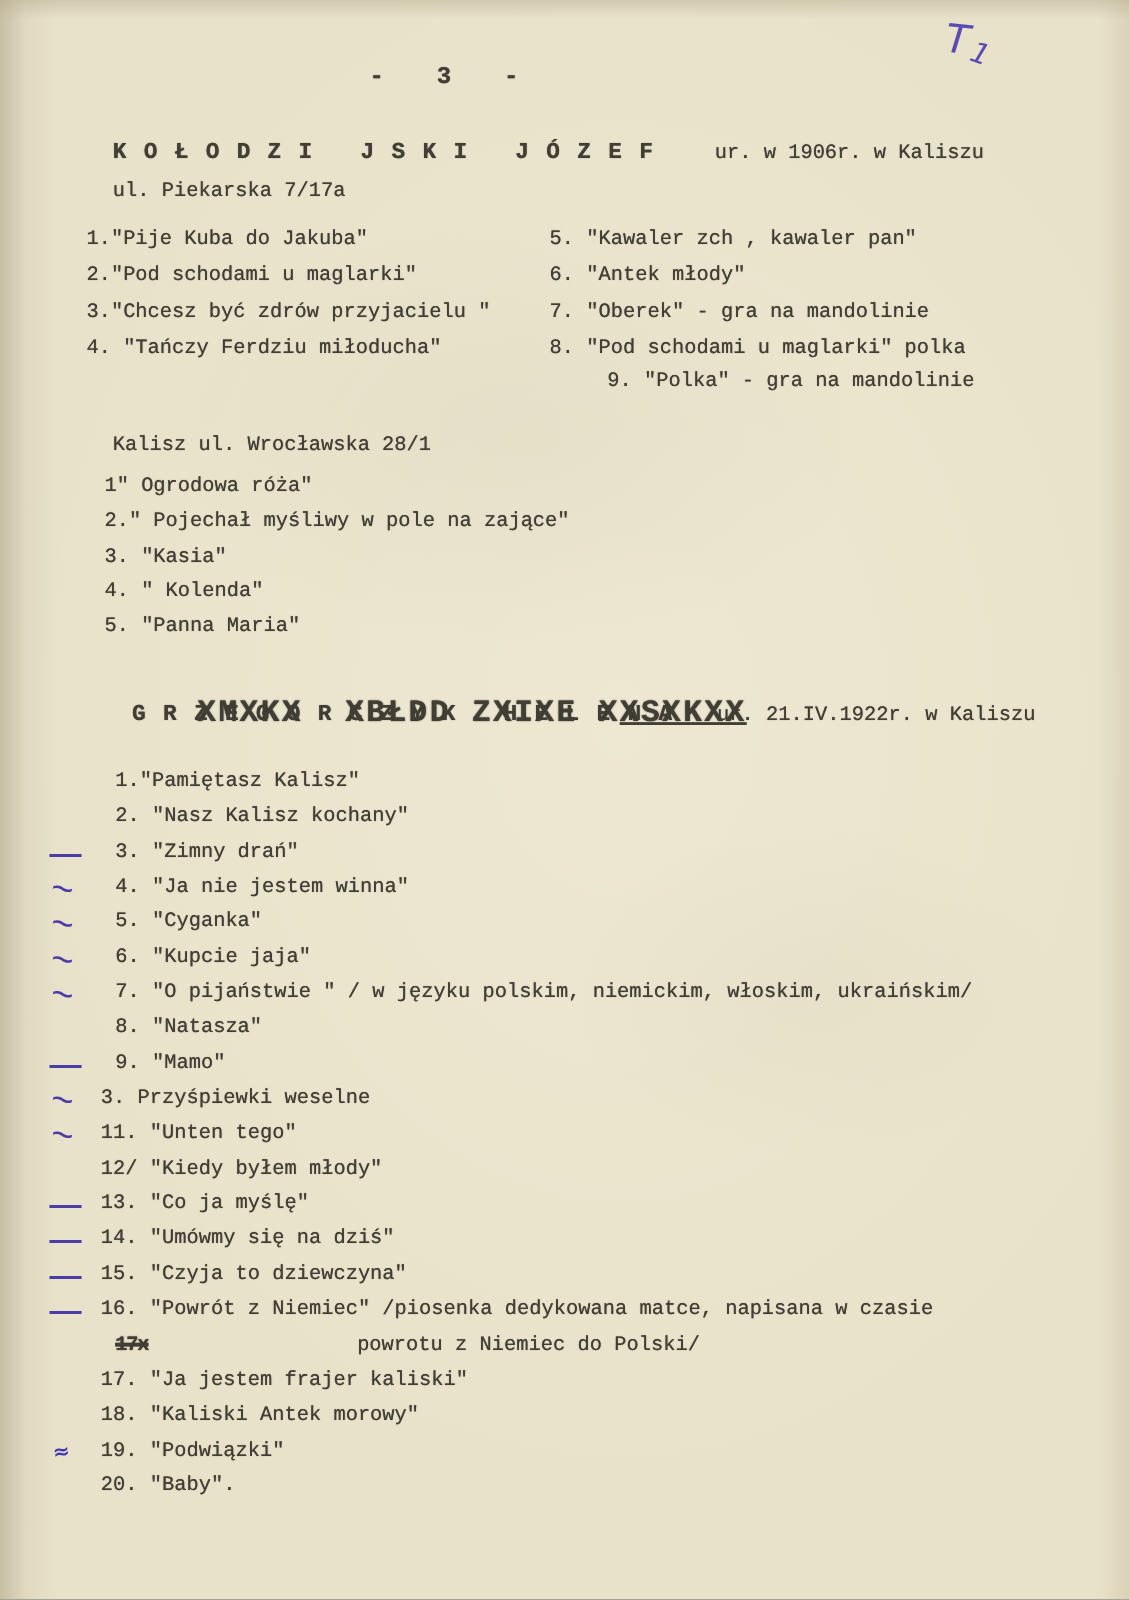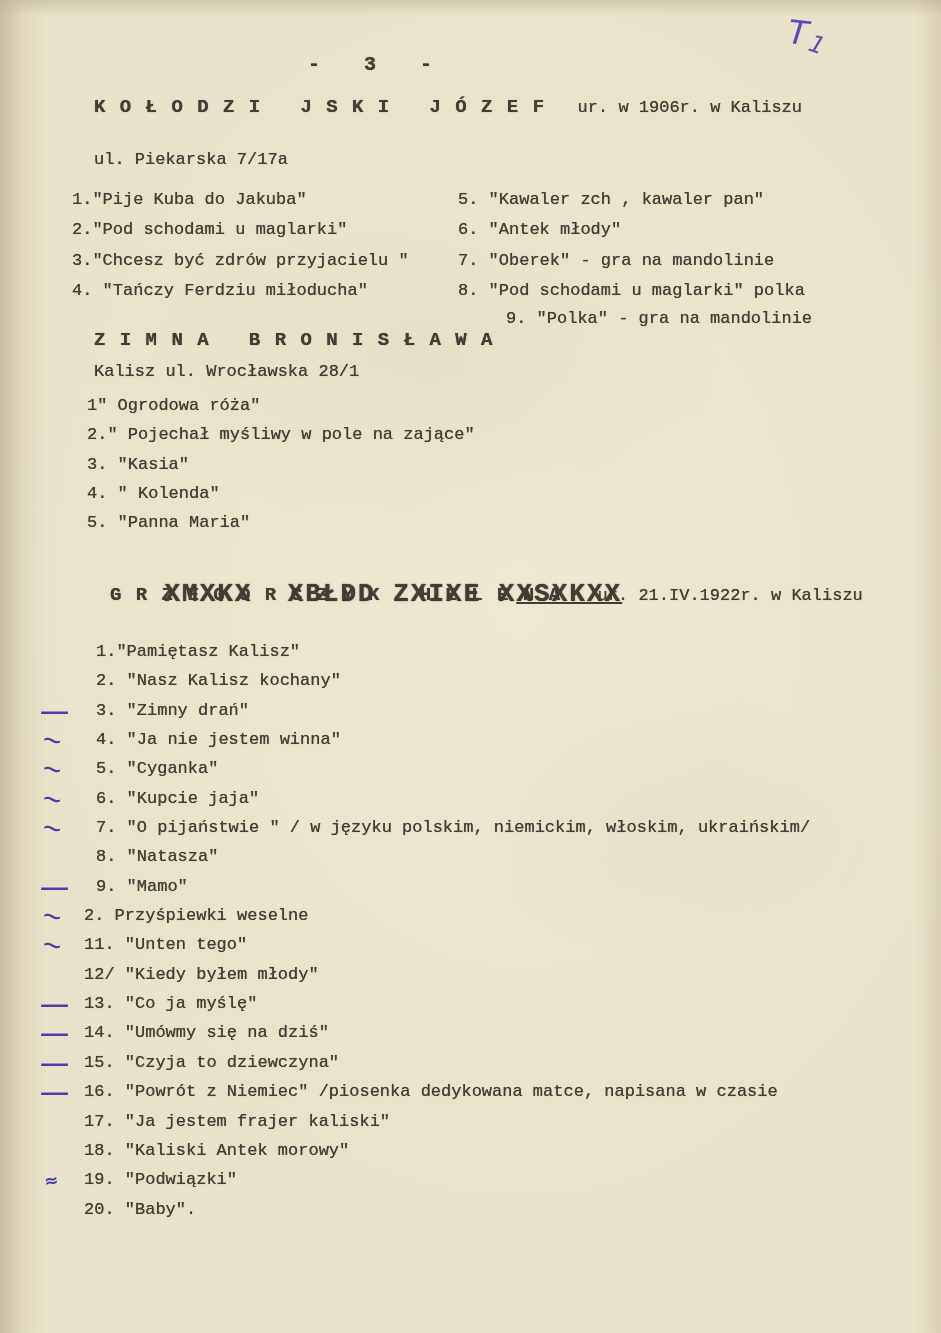--- a/index.html
+++ b/index.html
@@ -62,41 +62,40 @@
   <div class="hand">
     <span class="T">T</span><span class="one">1</span>
   </div>
 
   <div class="abs pagenum" style="left:308px;top:53px;">
     <span>-</span>
     <span>3</span>
     <span>-</span>
   </div>
 
-  <div class="abs hdrline" style="left:94px;top:96px;gap:32px;">
+  <div class="abs hdrline" style="left:94px;top:116px;gap:50px;">
     <span class="hdrname">K O Ł O D Z I   J S K I   J Ó Z E F</span>
     <span class="t">ur. w 1906r. w Kaliszu</span>
   </div>
   <div class="abs t" style="left:94px;top:151px;">ul. Piekarska 7/17a</div>
 
   <div class="abs col" style="left:72px;top:191px;">
     <span class="t">1."Pije Kuba do Jakuba"</span>
     <span class="t">2."Pod schodami u maglarki"</span>
     <span class="t">3."Chcesz być zdrów przyjacielu "</span>
     <span class="t">4. "Tańczy Ferdziu miłoducha"</span>
   </div>
   <div class="abs col" style="left:458px;top:191px;">
     <span class="t">5. "Kawaler zch , kawaler pan"</span>
     <span class="t">6. "Antek młody"</span>
     <span class="t">7. "Oberek" - gra na mandolinie</span>
     <span class="t">8. "Pod schodami u maglarki" polka</span>
   </div>
   <div class="abs t" style="left:506px;top:310px;">9. "Polka" - gra na mandolinie</div>
 
-  <span class="abs hdrname" style="left:94px;top:329px;">Z I M N A   B R O N I S Ł A W A</span>
   <div class="abs t" style="left:94px;top:363px;">Kalisz ul. Wrocławska 28/1</div>
 
   <div class="abs col col29" style="left:87px;top:397px;">
     <span class="t">1" Ogrodowa róża"</span>
     <span class="t">2." Pojechał myśliwy w pole na zające"</span>
     <span class="t">3. "Kasia"</span>
     <span class="t">4. " Kolenda"</span>
     <span class="t">5. "Panna Maria"</span>
   </div>
 
@@ -141,21 +140,21 @@
     <div class="hrow sd">
         <span class="pmark"></span>
         <span class="t stext">8. "Natasza"</span>
       </div>
     <div class="hrow sd">
         <span class="pmark dashm">—</span>
         <span class="t stext">9. "Mamo"</span>
       </div>
     <div class="hrow">
         <span class="pmark tick">~</span>
-        <span class="t stext">2. Przyśpiewki weselne</span>
+        <span class="t stext">3. Przyśpiewki weselne</span>
       </div>
     <div class="hrow">
         <span class="pmark tick">~</span>
         <span class="t stext">11. "Unten tego"</span>
       </div>
     <div class="hrow">
         <span class="pmark"></span>
         <span class="t stext">12/ "Kiedy byłem młody"</span>
       </div>
     <div class="hrow">
@@ -166,20 +165,24 @@
         <span class="pmark dashm">—</span>
         <span class="t stext">14. "Umówmy się na dziś"</span>
       </div>
     <div class="hrow">
         <span class="pmark dashm">—</span>
         <span class="t stext">15. "Czyja to dziewczyna"</span>
       </div>
     <div class="hrow">
         <span class="pmark dashm">—</span>
         <span class="t stext">16. "Powrót z Niemiec" /piosenka dedykowana matce, napisana w czasie</span>
+      </div>
+    <div class="hrow controw">
+        <span class="pmark"></span>
+        <span class="t stext"><span class="struck">17x</span><span class="contgap"></span><span>powrotu z Niemiec do Polski/</span></span>
       </div>
     <div class="hrow">
         <span class="pmark"></span>
         <span class="t stext">17. "Ja jestem frajer kaliski"</span>
       </div>
     <div class="hrow">
         <span class="pmark"></span>
         <span class="t stext">18. "Kaliski Antek morowy"</span>
       </div>
     <div class="hrow">

